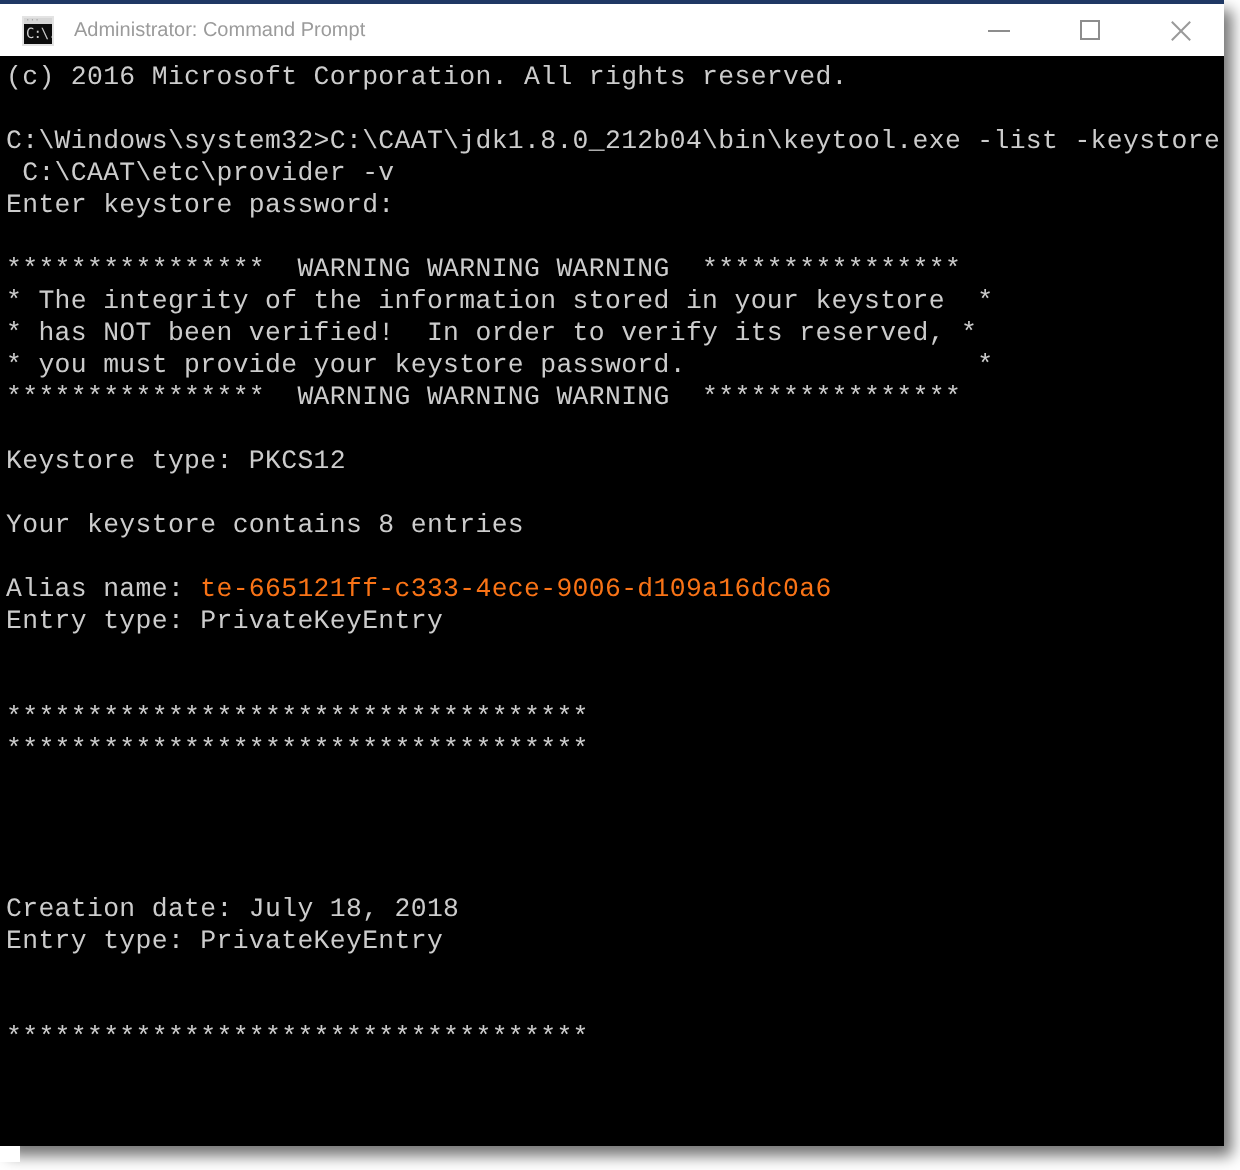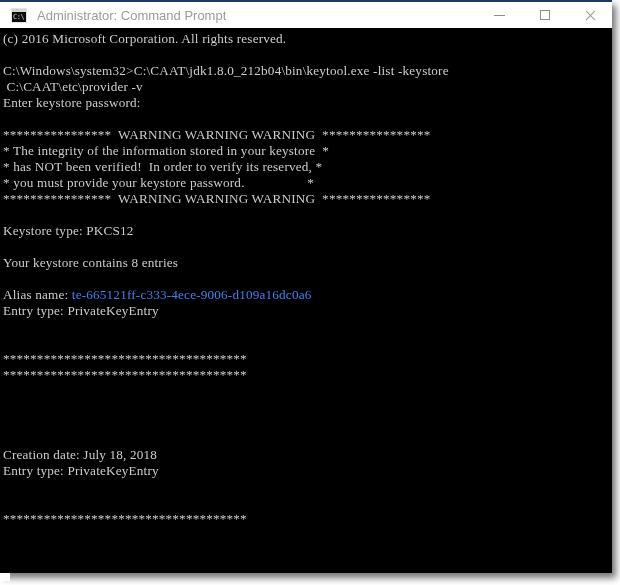--- a/index.html
+++ b/index.html
@@ -81,21 +81,21 @@
     top: 4px;
     color: #cccccc;
     font-size: 7px;
     line-height: 8px;
     font-family: "DejaVu Sans Mono", monospace;
     white-space: nowrap;
     letter-spacing: -0.5px;
   }
   .title-text {
     font-family: "Liberation Sans", sans-serif;
-    font-size: 13px;
+    font-size: 10px;
     color: #9b9b9b;
     white-space: nowrap;
     overflow: hidden;
     text-overflow: ellipsis;
   }
   .win-controls {
     display: flex;
     align-items: stretch;
     height: 100%;
     flex: 0 0 auto;
@@ -145,30 +145,30 @@
     left: 0;
     top: 28px;
     width: 612px;
     height: 545px;
     background: #000000;
     overflow: hidden;
     padding: 3px 0 0 3px;
     box-sizing: border-box;
   }
   .line {
-    font-family: Liberation Serif, serif;
+    font-family: Liberation Mono, monospace;
     font-size: 13.2px;
     line-height: 16px;
     height: 16px;
     color: #cccccc;
     white-space: pre;
     letter-spacing: 0.18px;
   }
   .line.blank { color: transparent; }
-  .hl-yellow { color: #3b82f6; }
+  .hl-yellow { color: #f97316; }
 
   
   .shadow-nub {
     position: absolute;
     left: 0;
     top: 573px;
     width: 10px;
     height: 8px;
     background: #ffffff;
   }

